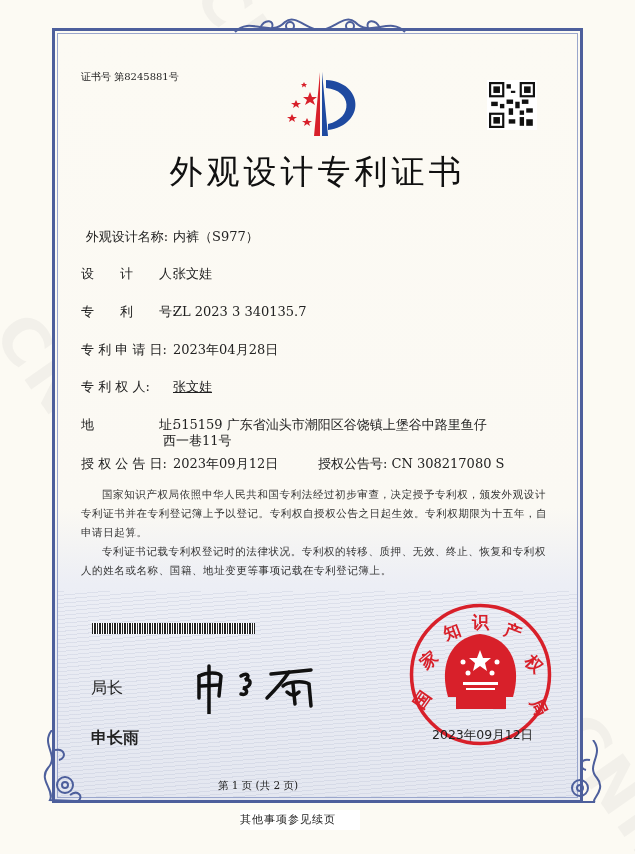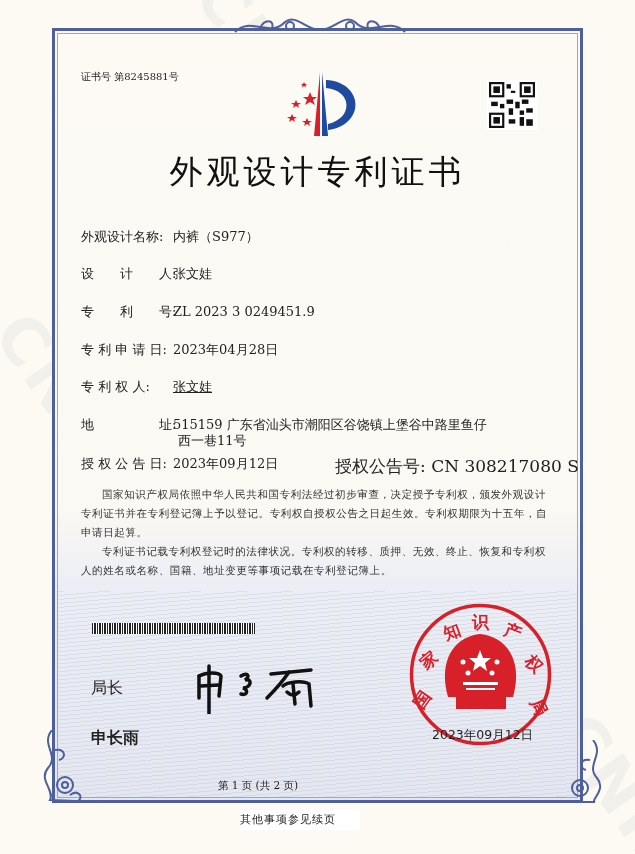--- a/index.html
+++ b/index.html
@@ -39,22 +39,22 @@
   .logo { position: absolute; left: 274px; top: 70px; width: 92px; height: 70px; }
   .qr { position: absolute; left: 487px; top: 80px; width: 46px; height: 46px; background:#fff; padding: 2px; }
   .title {
     position: absolute; left: 0; width: 635px; top: 150px; text-align: center;
     font-size: 33px; letter-spacing: 4px; color: #111;
     font-family: "DejaVu Sans", sans-serif;
   }
   .field { position: absolute; left: 81px; font-size: 13px; white-space: nowrap; }
   .field .lbl { display: inline-block; width: 92px; }
   .field .val { font-size: 13px; }
-  .addr2 { position: absolute; left: 178px; top: 432px; font-size: 13px; }
-  .pub2 { position: absolute; left: 318px; top: 455px; font-size: 17px; margin-left: 17px; }
+  .addr2 { position: absolute; left: 163px; top: 432px; font-size: 13px; }
+  .pub2 { position: absolute; left: 318px; top: 455px; font-size: 13px; }
 
   .para {
     position: absolute; left: 81px; width: 474px; font-size: 10.5px; line-height: 19px;
     letter-spacing: 0.6px; text-indent: 2em; color:#333;
   }
   .barcode {
     position: absolute; left: 92px; top: 623px; width: 163px; height: 11px;
     background: repeating-linear-gradient(90deg, #222 0 1px, #fff 1px 2px, #222 2px 4px, #fff 4px 5px);
   }
   .sig-label { position: absolute; left: 91px; font-size: 16px; font-family: "DejaVu Sans", sans-serif; }
@@ -150,28 +150,28 @@
       <rect x="14" y="13" width="2" height="2"></rect>
     <rect x="17" y="12" width="3" height="2"></rect>
       <rect x="9" y="17" width="3" height="2"></rect>
       <rect x="14" y="16" width="2" height="4"></rect>
     <rect x="17" y="17" width="3" height="3"></rect>
   </g>
 </svg>
 
 <div class="title">外观设计专利证书</div>
 
-<div class="field" style="top:228px;">
+<div class="field" style="top:228px;text-align:center;">
   <span class="lbl">外观设计名称:</span><span class="val">内裤（S977）</span>
 </div>
 <div class="field" style="top:265px;">
   <span class="lbl">设　　计　　人:</span><span class="val">张文娃</span>
 </div>
 <div class="field" style="top:303px;">
-  <span class="lbl">专　　利　　号:</span><span class="val">ZL 2023 3 0249451.9</span>
+  <span class="lbl">专　　利　　号:</span><span class="val">ZL 2023 3 340135.7</span>
 </div>
 <div class="field" style="top:341px;">
   <span class="lbl">专 利 申 请 日:</span><span class="val">2023年04月28日</span>
 </div>
 <div class="field" style="top:378px;text-decoration:underline;">
   <span class="lbl">专 利 权 人:</span><span class="val">张文娃</span>
 </div>
 <div class="field" style="top:416px;">
   <span class="lbl">地　　　　　址:</span><span class="val">515159 广东省汕头市潮阳区谷饶镇上堡谷中路里鱼仔</span>
 </div>

